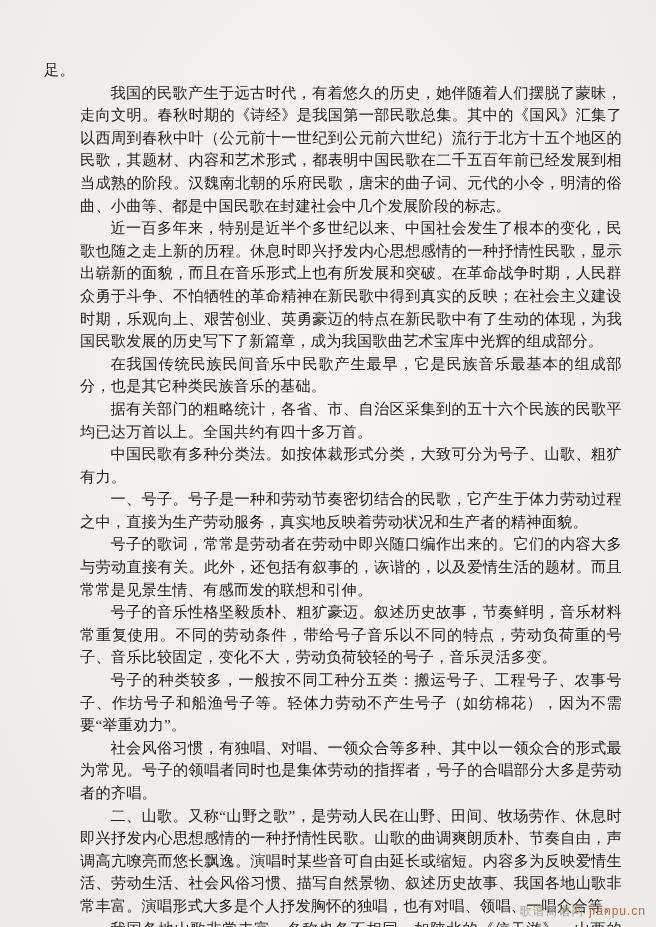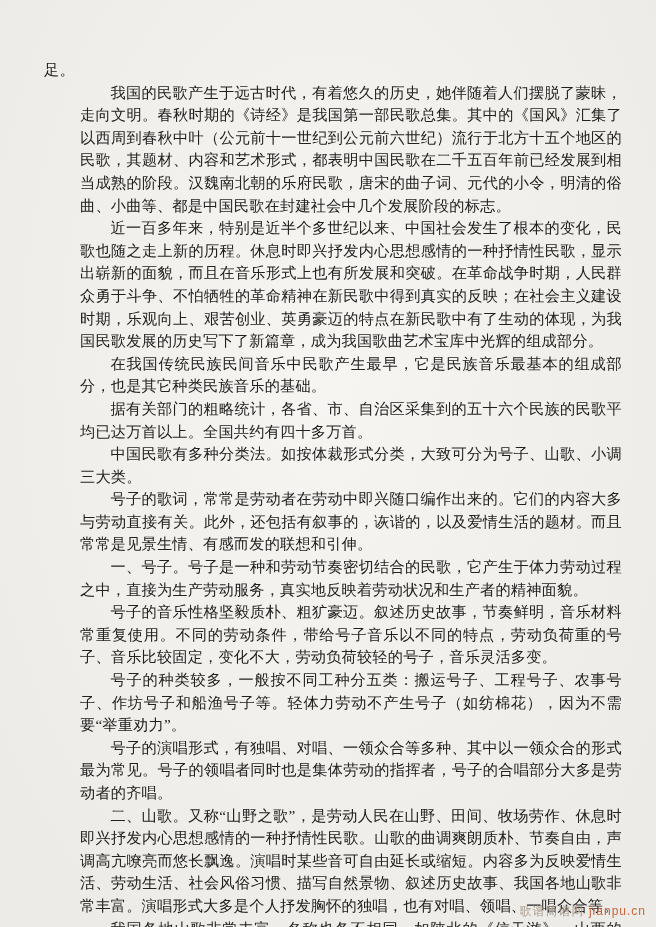--- a/index.html
+++ b/index.html
@@ -63,26 +63,26 @@
 
 <div class="scan-page">
 
   <div class="text-block">
 
     <p class="para">足。</p>
       <p class="para indent">我国的民歌产生于远古时代，有着悠久的历史，她伴随着人们摆脱了蒙昧，走向文明。春秋时期的《诗经》是我国第一部民歌总集。其中的《国风》汇集了以西周到春秋中叶（公元前十一世纪到公元前六世纪）流行于北方十五个地区的民歌，其题材、内容和艺术形式，都表明中国民歌在二千五百年前已经发展到相当成熟的阶段。汉魏南北朝的乐府民歌，唐宋的曲子词、元代的小令，明清的俗曲、小曲等、都是中国民歌在封建社会中几个发展阶段的标志。</p>
       <p class="para indent">近一百多年来，特别是近半个多世纪以来、中国社会发生了根本的变化，民歌也随之走上新的历程。休息时即兴抒发内心思想感情的一种抒情性民歌，显示出崭新的面貌，而且在音乐形式上也有所发展和突破。在革命战争时期，人民群众勇于斗争、不怕牺牲的革命精神在新民歌中得到真实的反映；在社会主义建设时期，乐观向上、艰苦创业、英勇豪迈的特点在新民歌中有了生动的体现，为我国民歌发展的历史写下了新篇章，成为我国歌曲艺术宝库中光辉的组成部分。</p>
       <p class="para indent">在我国传统民族民间音乐中民歌产生最早，它是民族音乐最基本的组成部分，也是其它种类民族音乐的基础。</p>
       <p class="para indent">据有关部门的粗略统计，各省、市、自治区采集到的五十六个民族的民歌平均已达万首以上。全国共约有四十多万首。</p>
-      <p class="para indent">中国民歌有多种分类法。如按体裁形式分类，大致可分为号子、山歌、小调三大类。</p>
+      <p class="para indent">中国民歌有多种分类法。如按体裁形式分类，大致可分为号子、山歌、粗犷有力。</p>
+      <p class="para indent">一、号子。号子是一种和劳动节奏密切结合的民歌，它产生于体力劳动过程之中，直接为生产劳动服务，真实地反映着劳动状况和生产者的精神面貌。</p>
       <p class="para indent">号子的歌词，常常是劳动者在劳动中即兴随口编作出来的。它们的内容大多与劳动直接有关。此外，还包括有叙事的，诙谐的，以及爱情生活的题材。而且常常是见景生情、有感而发的联想和引伸。</p>
-      <p class="para indent">一、号子。号子是一种和劳动节奏密切结合的民歌，它产生于体力劳动过程之中，直接为生产劳动服务，真实地反映着劳动状况和生产者的精神面貌。</p>
       <p class="para indent">号子的音乐性格坚毅质朴、粗犷豪迈。叙述历史故事，节奏鲜明，音乐材料常重复使用。不同的劳动条件，带给号子音乐以不同的特点，劳动负荷重的号子、音乐比较固定，变化不大，劳动负荷较轻的号子，音乐灵活多变。</p>
       <p class="para indent">号子的种类较多，一般按不同工种分五类：搬运号子、工程号子、农事号子、作坊号子和船渔号子等。轻体力劳动不产生号子（如纺棉花），因为不需要“举重劝力”。</p>
-      <p class="para indent">号子的演唱形式，有独唱、对唱、一领众合等多种、其中以一领众合的形式最为常见。号子的领唱者同时也是集体劳动的指挥者，号子的合唱部分大多是劳动者的齐唱。</p>
+      <p class="para indent">社会风俗习惯，有独唱、对唱、一领众合等多种、其中以一领众合的形式最为常见。号子的领唱者同时也是集体劳动的指挥者，号子的合唱部分大多是劳动者的齐唱。</p>
       <p class="para indent">二、山歌。又称“山野之歌”，是劳动人民在山野、田间、牧场劳作、休息时即兴抒发内心思想感情的一种抒情性民歌。山歌的曲调爽朗质朴、节奏自由，声调高亢嘹亮而悠长飘逸。演唱时某些音可自由延长或缩短。内容多为反映爱情生活、劳动生活、社会风俗习惯、描写自然景物、叙述历史故事、我国各地山歌非常丰富。演唱形式大多是个人抒发胸怀的独唱，也有对唱、领唱、一唱众合等。</p>
       <p class="para indent">我国各地山歌非常丰富，名称也各不相同，如陕北的《信天游》、山西的《山曲》、青海的《花儿》、内蒙的《牧歌》、苗族的《飞歌》等。一般说来，山歌不象号子那样受劳动限制，节奏自由，常有悠长的甩腔，并伴以呼唤性的衬字、衬句等。高原地区的山歌比较高亢、嘹亮、粗犷有力；平原地区尤其是江南一带的山歌比较流畅、秀丽、婉转；草原上</p>
   </div>
 
   <div class="watermark">
     <span class="wm-name">歌谱简谱网</span>
     <span class="wm-url">jianpu.cn</span>
   </div>
 
 </div>

